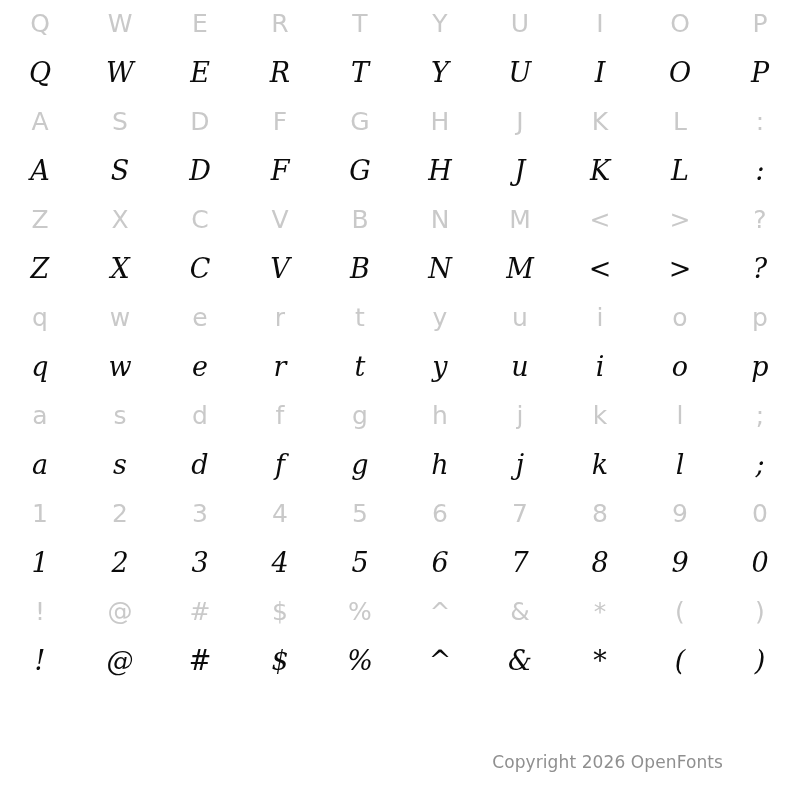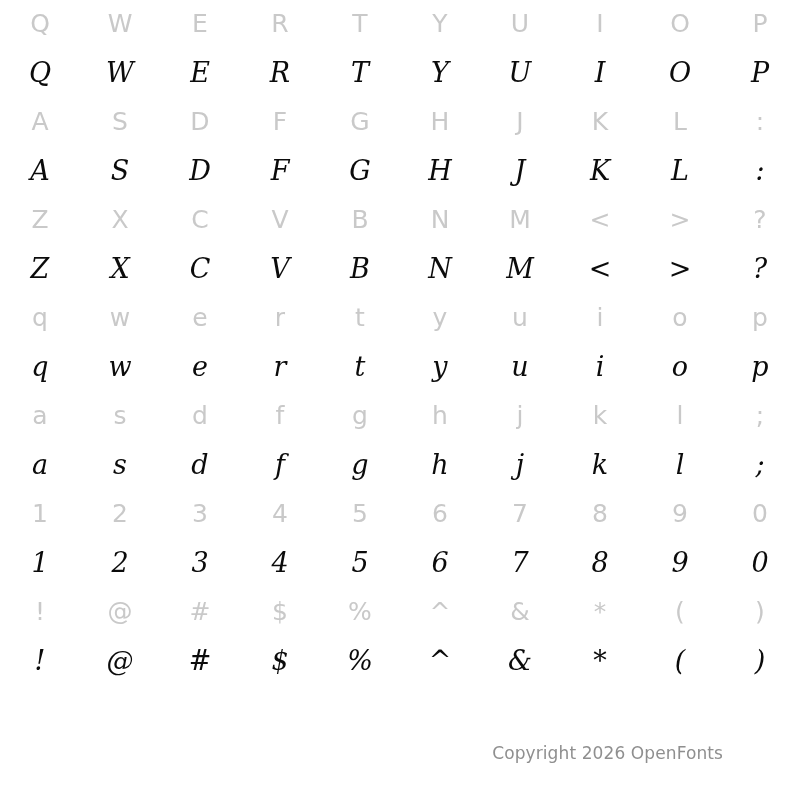--- a/index.html
+++ b/index.html
@@ -60,21 +60,21 @@
   }
   .pair {
     margin-bottom: 0px;
   }
   .pair + .pair {
     margin-top: 0px;
   }
   .copyright {
     position: absolute;
     right: 77px;
-    bottom: 37px;
+    bottom: 28px;
     font-family: "DejaVu Sans", sans-serif;
     font-size: 17px;
     color: #8f8f8f;
     letter-spacing: 0.1px;
     white-space: nowrap;
   }
 </style>
 </head>
 <body>
 

